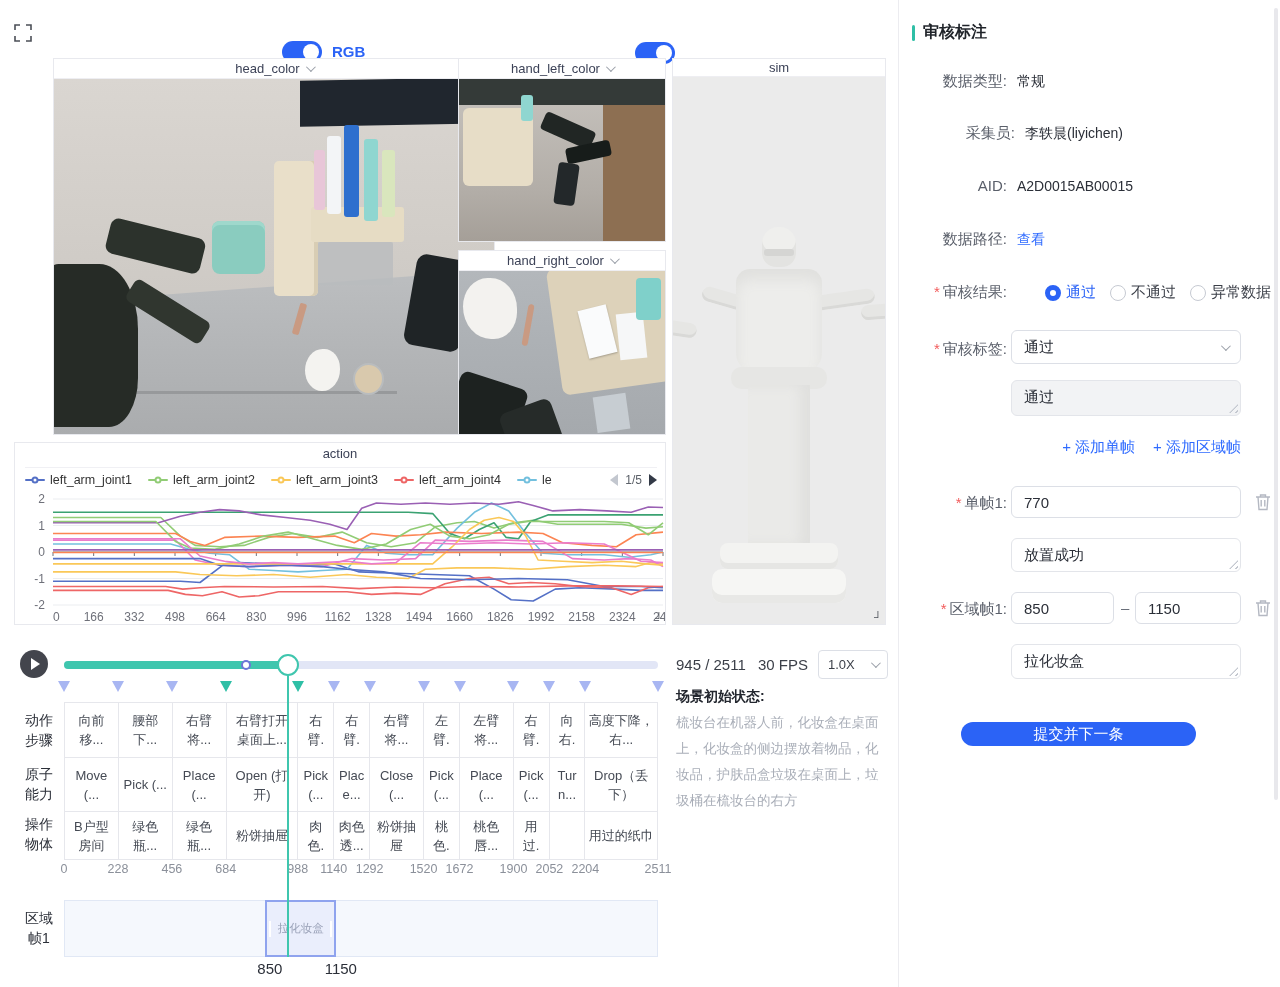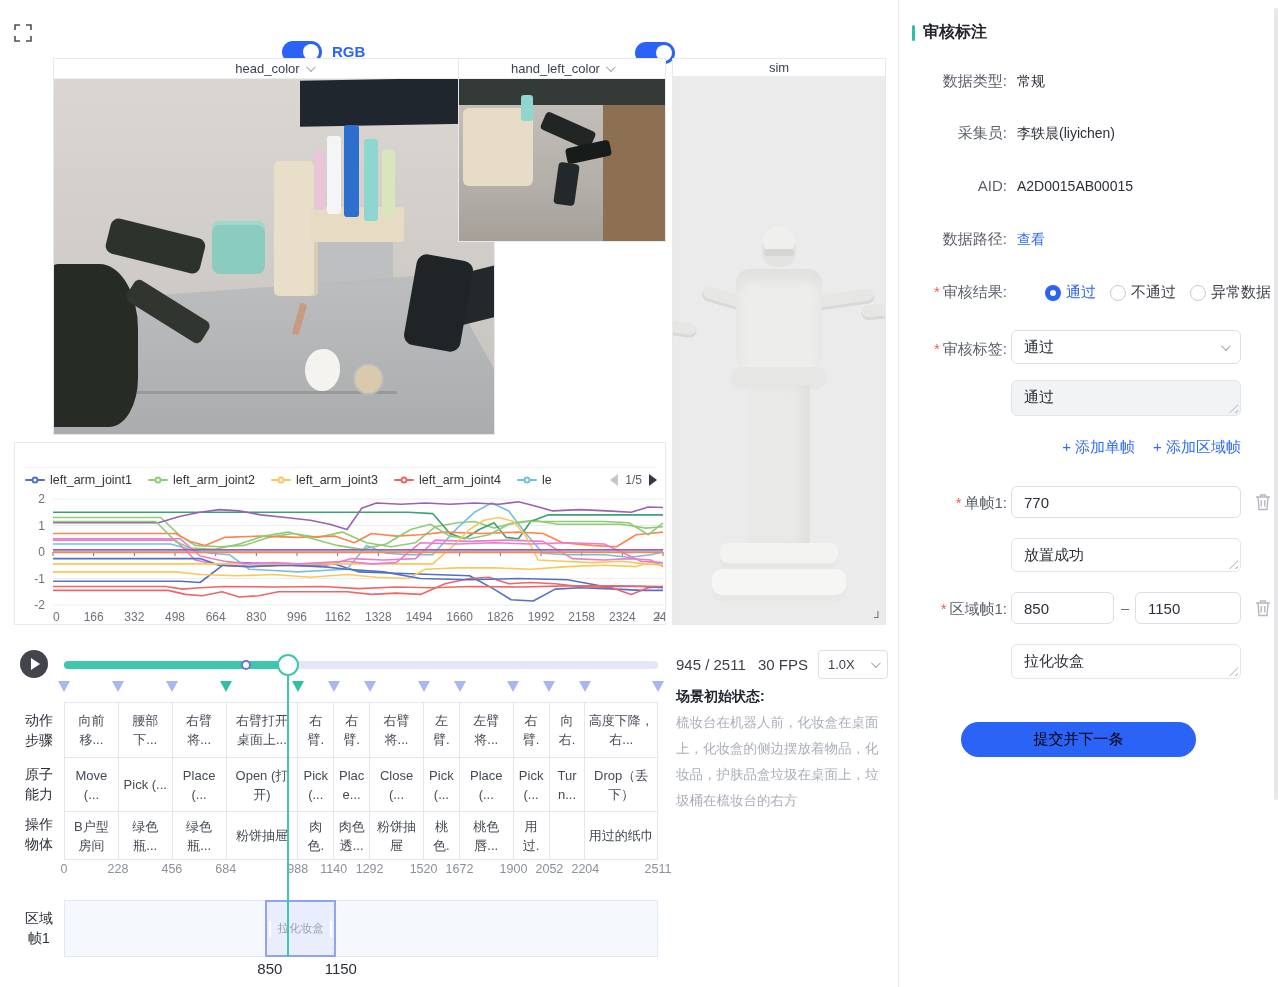--- a/index.html
+++ b/index.html
@@ -171,21 +171,21 @@
     clip-path:polygon(100% 0,100% 100%,0 100%); cursor:nwse-resize; }
   .add-links { position:absolute; left:112px; width:230px; display:flex; justify-content:flex-end; gap:18px;
     font-size:15px; color:#2f6bff; }
   .add-links span { cursor:pointer; white-space:nowrap; }
   .inp { position:absolute; height:32px; border:1px solid #dcdfe6; border-radius:6px; background:#fff;
     font-size:15px; color:#2b2f38; display:flex; align-items:center; padding:0 12px; }
   .trash { position:absolute; width:16px; height:18px; cursor:pointer; }
   .dash { position:absolute; color:#6a6f7a; font-size:15px; }
   .btn { position:absolute; left:62px; width:235px; border-radius:18px; display:flex; align-items:center; justify-content:center;
     font-size:15px; cursor:pointer; }
-  .btn-primary { height:35px; background:#2b63f6; color:#000000; }
+  .btn-primary { height:24px; background:#2b63f6; color:#ffffff; }
   .btn-secondary { height:36px; background:#f0f5ff; color:#2b63f6; border:1px solid #b9ccf8; }
   .scroll-thumb { left:1274px; top:8px; width:4px; height:792px; border-radius:2px; background:#e8e8ec; }
 
   svg text { font-family:"Liberation Sans","DejaVu Sans",sans-serif; }
 </style>
 </head>
 <body>
 
 <div id="app">
 
@@ -244,20 +244,37 @@
       <div class="ph hl-dark-top"></div>
       <div class="ph hl-floor"></div>
       <div class="ph hl-organizer"></div>
       <div class="ph hl-bottle"></div>
       <div class="ph hl-grip-a"></div>
       <div class="ph hl-grip-b"></div>
       <div class="ph hl-grip-c"></div>
     </div>
   </div>
 
+  <div class="abs cam-panel" style="left:458px; top:250px; width:208px; height:185px;">
+    <div class="cam-head">
+      <span>hand_right_color</span>
+      <span class="chev"></span>
+    </div>
+    <div class="cam-body scene-hright" style="height:163px;">
+      <div class="ph hr-organizer"></div>
+      <div class="ph hr-card1"></div>
+      <div class="ph hr-card2"></div>
+      <div class="ph hr-teal"></div>
+      <div class="ph hr-tissue"></div>
+      <div class="ph hr-lip"></div>
+      <div class="ph hr-metal"></div>
+      <div class="ph hr-grip1"></div>
+      <div class="ph hr-grip2"></div>
+    </div>
+  </div>
 
   <div class="abs cam-panel" style="left:672px; top:58px; width:214px; height:567px;">
     <div class="cam-head" style="height:18px;">
       <span>sim</span>
     </div>
     <div class="cam-body sim-body" style="height:547px;">
       <div class="robot r-head"></div>
       <div class="robot r-visor"></div>
       <div class="abs r-arm r-arm-l1" style="left:28px;"></div>
       <div class="abs r-arm r-arm-l2"></div>
@@ -268,20 +285,21 @@
       <div class="robot r-torso"></div>
       <div class="robot r-hip"></div>
       <div class="robot r-column"></div>
       <div class="robot r-base1"></div>
       <div class="robot r-base2"></div>
       <div class="abs resize-glyph" style="right:3px; bottom:1px;">┘</div>
     </div>
   </div>
 
   <div class="abs action-panel" style="left:14px; top:442px; width:652px; height:183px;">
+    <div class="action-title">action</div>
     <div class="legend-row">
 
     <span class="legend-item">
           <span class="lline" style="background: rgb(84, 112, 198);">
             <span class="lring" style="border-color: rgb(84, 112, 198);"></span>
           </span>
           <span>left_arm_joint1</span>
         </span>
         <span class="legend-item">
           <span class="lline" style="background: rgb(145, 204, 117);">
@@ -577,21 +595,21 @@
   <div class="abs right-panel">
     <div class="sec-title">
       <span class="sec-bar"></span>
       <span class="sec-text">审核标注</span>
     </div>
 
     <div class="form-row" style="left:12px; top:72px;">
       <span class="f-label">数据类型:</span>
       <span class="f-value">常规</span>
     </div>
-    <div class="form-row" style="left:12px; top:124px;align-items:flex-end;">
+    <div class="form-row" style="left:20px; top:124px;align-items:flex-end;">
       <span class="f-label">采集员:</span>
       <span class="f-value">李轶晨(liyichen)</span>
     </div>
     <div class="form-row" style="left:12px; top:177px;">
       <span class="f-label">AID:</span>
       <span class="f-value">A2D0015AB00015</span>
     </div>
     <div class="form-row" style="left:12px; top:230px;justify-content:space-between;">
       <span class="f-label">数据路径:</span>
       <span class="f-value link-blue">查看</span>

